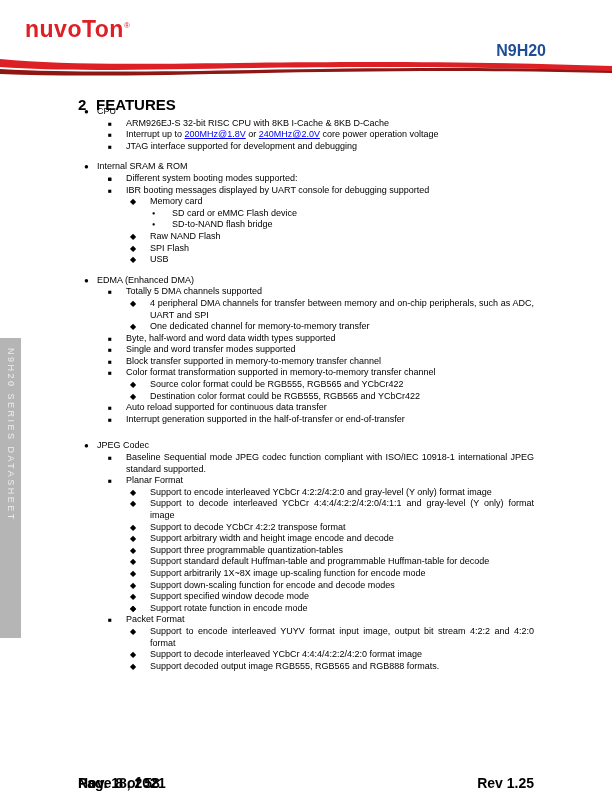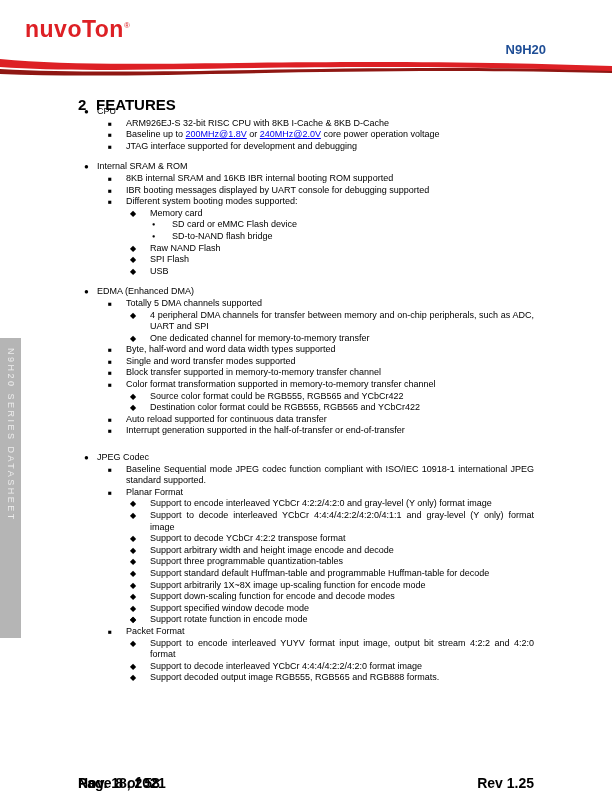--- a/index.html
+++ b/index.html
@@ -10,21 +10,21 @@
   }
   
   .logo {
     position:absolute; left:25px; top:16px;
     font-weight:bold; font-size:23px; letter-spacing:0.5px;
     color:var(--brand-red, #dd2025);
   }
   .logo .reg { font-size:8px; vertical-align:super; font-weight:normal; }
   .doc-number {
     position:absolute; right:78px; top:42px;
-    font-weight:bold; font-size:13px;
+    font-weight:bold; font-size:16px;
     color:var(--doc-title-blue, #1f4e96);
   }
   .swoosh { position:absolute; left:0; top:57px; width:612px; height:22px; display:block; }
   .swoosh-dark { fill:var(--swoosh-dark-red, #8f1713); }
   .swoosh-main { fill:var(--brand-red, #dd2025); }
   
   .sidebar {
     position:absolute; left:0; top:338px; width:21px; height:300px;
     background:var(--sidebar-gray, #b5b5b5);
     display:flex; align-items:flex-start; justify-content:center;
@@ -78,26 +78,26 @@
     <span class="sidebar-label">N9H20 SERIES DATASHEET</span>
   </div>
 
   <div class="section-heading">
     <span class="sec-num">2</span><span class="sec-title">FEATURES</span>
   </div>
 
   <div class="content">
       <div class="item l0"><span class="bullet">●</span><span class="txt">CPU</span></div>
       <div class="item l1"><span class="bullet">■</span><span class="txt">ARM926EJ-S 32-bit RISC CPU with 8KB I-Cache &amp; 8KB D-Cache</span></div>
-      <div class="item l1"><span class="bullet">■</span><span class="txt"><span>Baseline up to </span><a class="link" href="#">200MHz@1.8V</a><span> or </span><a class="link" href="#">240MHz@2.0V</a><span> core power operation voltage</span></span></div>
+      <div class="item l1"><span class="bullet">■</span><span class="txt"><span>Interrupt up to </span><a class="link" href="#">200MHz@1.8V</a><span> or </span><a class="link" href="#">240MHz@2.0V</a><span> core power operation voltage</span></span></div>
       <div class="item l1"><span class="bullet">■</span><span class="txt">JTAG interface supported for development and debugging</span></div>
       <div class="item l0"><span class="bullet">●</span><span class="txt">Internal SRAM &amp; ROM</span></div>
-      <div class="item l1"><span class="bullet">■</span><span class="txt">8KB internal SRAM and 16KB IBR internal booting ROM supported</span></div>
+      <div class="item l1"><span class="bullet">■</span></div>
+      <div class="item l1"><span class="bullet">■</span><span class="txt">Different system booting modes supported:</span></div>
       <div class="item l1"><span class="bullet">■</span><span class="txt">IBR booting messages displayed by UART console for debugging supported</span></div>
-      <div class="item l1"><span class="bullet">■</span><span class="txt">Different system booting modes supported:</span></div>
       <div class="item l2"><span class="bullet">◆</span><span class="txt">Memory card</span></div>
       <div class="item l3"><span class="bullet">●</span><span class="txt">SD card or eMMC Flash device</span></div>
       <div class="item l3"><span class="bullet">●</span><span class="txt">SD-to-NAND flash bridge</span></div>
       <div class="item l2"><span class="bullet">◆</span><span class="txt">Raw NAND Flash</span></div>
       <div class="item l2"><span class="bullet">◆</span><span class="txt">SPI Flash</span></div>
       <div class="item l2"><span class="bullet">◆</span><span class="txt">USB</span></div>
       <div class="item l0"><span class="bullet">●</span><span class="txt">EDMA (Enhanced DMA)</span></div>
       <div class="item l1"><span class="bullet">■</span><span class="txt">Totally 5 DMA channels supported</span></div>
       <div class="item l2"><span class="bullet">◆</span><span class="txt">4 peripheral DMA channels for transfer between memory and on-chip peripherals, such as ADC, UART and SPI</span></div>
       <div class="item l2"><span class="bullet">◆</span><span class="txt">One dedicated channel for memory-to-memory transfer</span></div>

